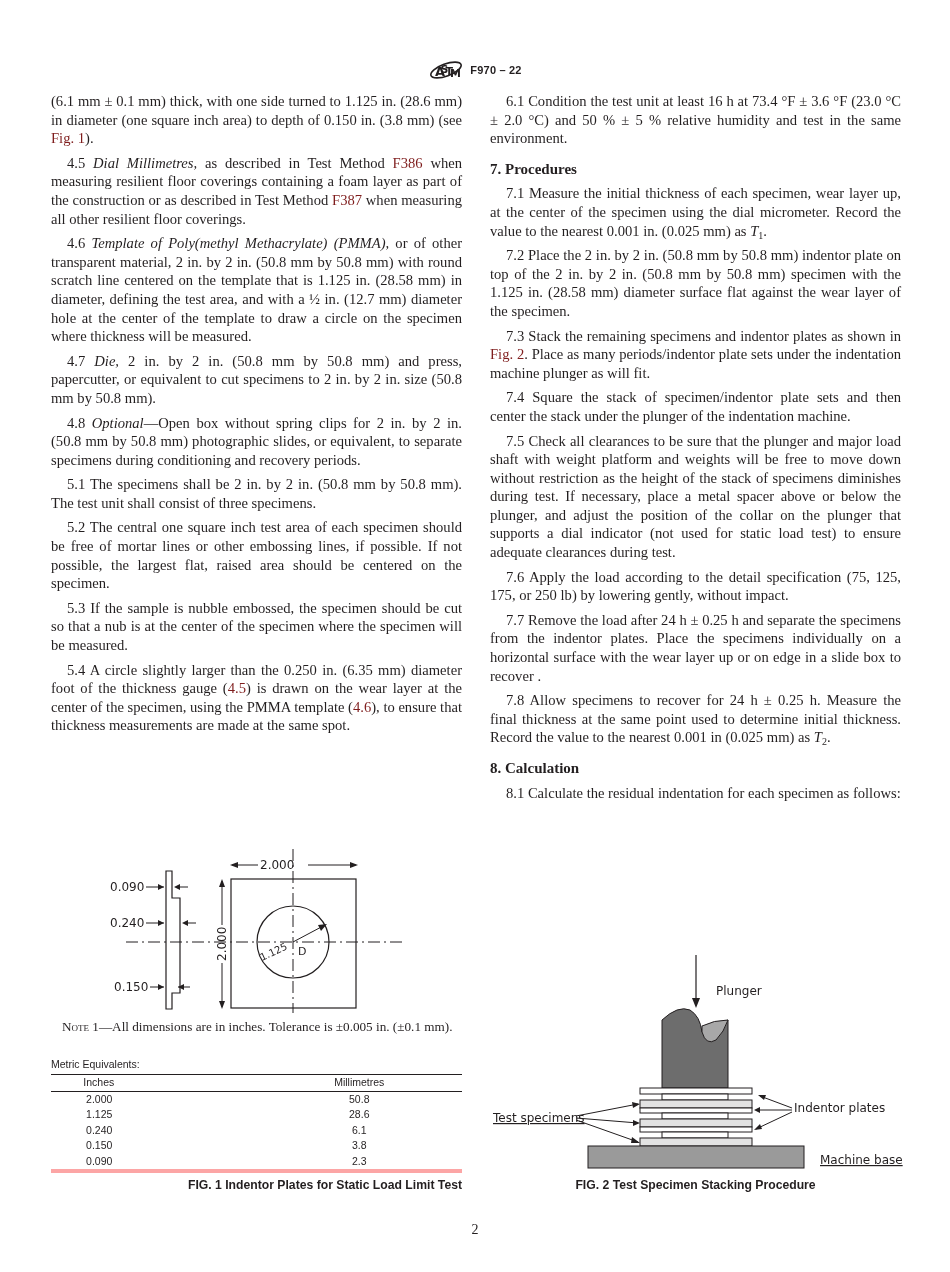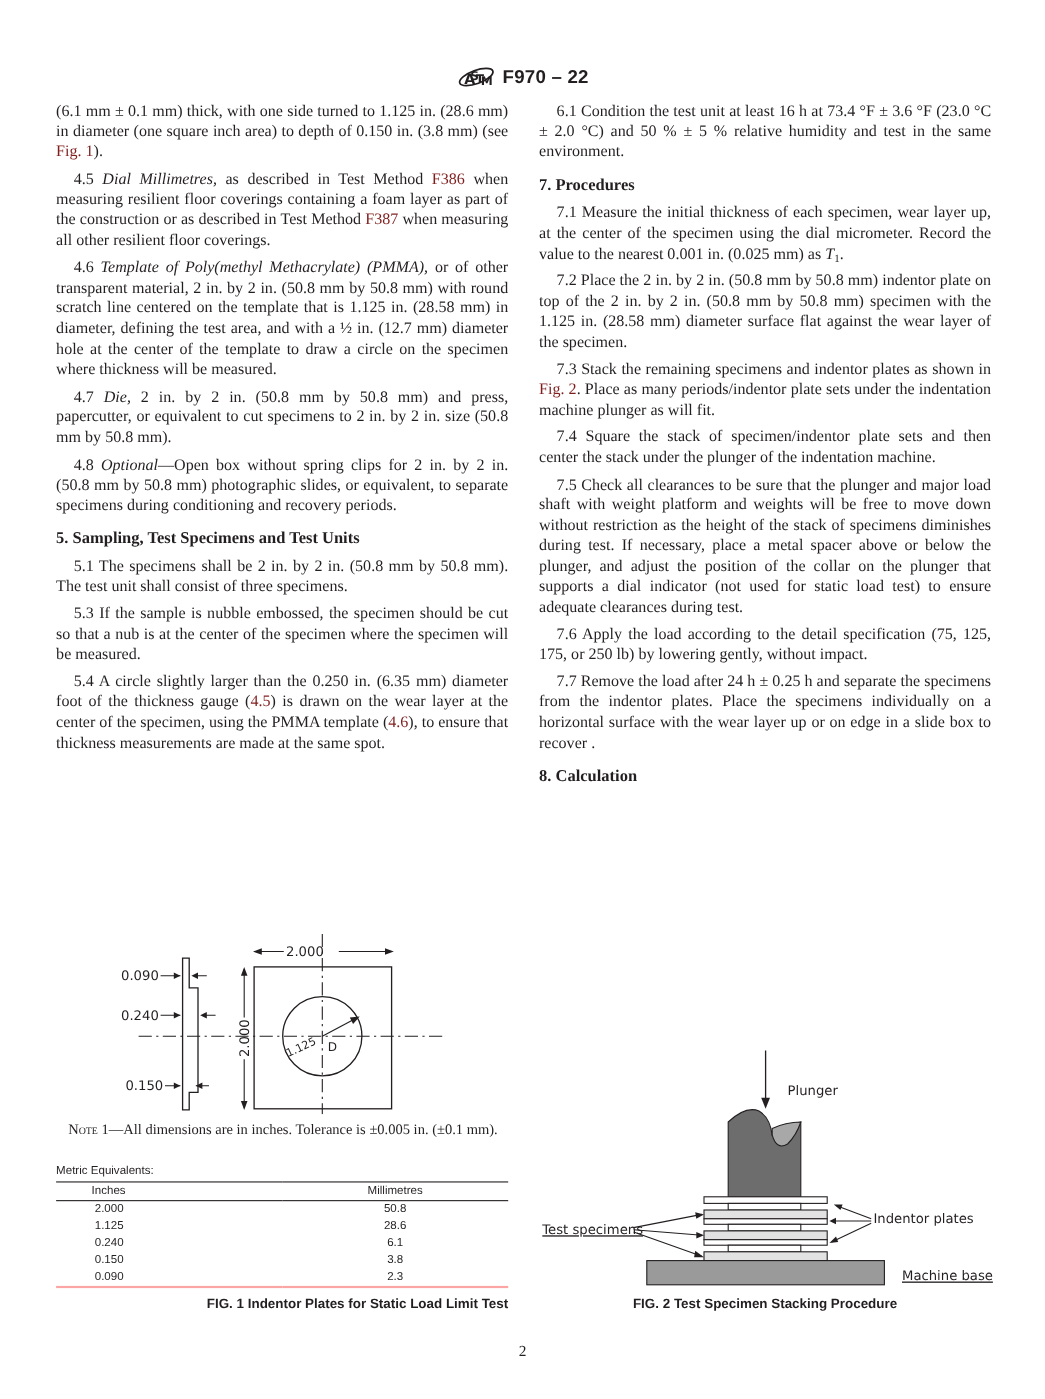--- a/index.html
+++ b/index.html
@@ -1,35 +1,35 @@
 <!DOCTYPE html>
 <html><head>
 <meta charset="utf-8">
 <style>
   html, body { margin: 0; padding: 0; background: #fff; }
   body { width: 950px; height: 1272px; position: relative; overflow: hidden; color: #231f20; font-family: "Liberation Serif", serif; }
   .header { position: absolute; top: 56px; left: 0; width: 950px; display: flex; justify-content: center; align-items: center; gap: 6px; }
   .logo { width: 36px; height: 28px; }
-  .designation { font-family: "Liberation Sans", sans-serif; font-weight: bold; font-size: 17px; letter-spacing: 0.2px; }
+  .designation { font-family: "Liberation Sans", sans-serif; font-weight: bold; font-size: 11px; letter-spacing: 0.2px; }
   .col { position: absolute; top: 92px; width: 411px; font-size: 14.6px; line-height: 18.6px; }
   .col-left { left: 51px; }
   .col-right { left: 490px; }
   p { margin: 0 0 6px 0; text-align: justify; }
   p.ind { text-indent: 16px; }
   .sec { font-weight: bold; font-size: 15px; margin: 12px 0 6px 0; }
   .sec.first { margin-top: 0; }
   .link { color: #7f1d1d; }
   i { font-style: italic; }
   sub { font-size: 10px; vertical-align: -3px; line-height: 0; }
   .fig1 { position: absolute; left: 96px; top: 843px; width: 320px; height: 170px; }
   .note { position: absolute; left: 62px; top: 1018px; width: 411px; font-size: 13.2px; line-height: 17px; text-align: justify; }
   .note .sc { font-variant: small-caps; }
   .metric { position: absolute; left: 51px; top: 1058px; width: 411px; font-family: "Liberation Sans", sans-serif; font-size: 10.5px; }
   .metric .cap { text-align: left; margin-bottom: 4px; }
-  .metric table { width: 100%; border-collapse: collapse; border-top: 1.5px solid #231f20; border-bottom: 2px solid #fca5a5; }
+  .metric table { width: 100%; border-collapse: collapse; border-top: 1.5px solid #231f20; border-bottom: 4px solid #fca5a5; }
   .metric th { font-weight: normal; border-bottom: 1px solid #231f20; padding: 1px 0; }
   .metric td, .metric th { text-align: center; line-height: 13.5px; width: 50%; }
   .metric td:first-child, .metric th:first-child { padding-right: 110px; }
   .caption { position: absolute; font-family: "Liberation Sans", sans-serif; font-weight: bold; font-size: 12.2px; text-align: center; }
   .cap1 { left: 51px; top: 1178px; width: 411px; text-align: right; }
   .cap2 { left: 490px; top: 1178px; width: 411px; }
   .fig2 { position: absolute; left: 488px; top: 950px; width: 420px; height: 225px; }
   .pagenum { position: absolute; top: 1222px; left: 0; width: 950px; text-align: center; font-size: 14px; }
   svg text { font-family: "DejaVu Sans", sans-serif; }
 </style>
@@ -51,22 +51,22 @@
   <p><span>(6.1 mm ± 0.1 mm) thick, with one side turned to 1.125 in. (28.6 mm) in diameter (one square inch area) to depth of 0.150 in. (3.8 mm) (see </span><a class="link">Fig. 1</a><span>).</span></p>
 
   <p class="ind"><span>4.5 </span><i>Dial Millimetres,</i><span> as described in Test Method </span><a class="link">F386</a><span> when measuring resilient floor coverings containing a foam layer as part of the construction or as described in Test Method </span><a class="link">F387</a><span> when measuring all other resilient floor coverings.</span></p>
 
   <p class="ind"><span>4.6 </span><i>Template of Poly(methyl Methacrylate) (PMMA),</i><span> or of other transparent material, 2 in. by 2 in. (50.8 mm by 50.8 mm) with round scratch line centered on the template that is 1.125 in. (28.58 mm) in diameter, defining the test area, and with a ½ in. (12.7 mm) diameter hole at the center of the template to draw a circle on the specimen where thickness will be measured.</span></p>
 
   <p class="ind"><span>4.7 </span><i>Die,</i><span> 2 in. by 2 in. (50.8 mm by 50.8 mm) and press, papercutter, or equivalent to cut specimens to 2 in. by 2 in. size (50.8 mm by 50.8 mm).</span></p>
 
   <p class="ind"><span>4.8 </span><i>Optional</i><span>—Open box without spring clips for 2 in. by 2 in. (50.8 mm by 50.8 mm) photographic slides, or equivalent, to separate specimens during conditioning and recovery periods.</span></p>
 
-  <div class="sec">5. Sampling, Test Specimens and Test Units</div>
   <p class="ind">5.1 The specimens shall be 2 in. by 2 in. (50.8 mm by 50.8 mm). The test unit shall consist of three specimens.</p>
+  <p class="ind">5.2 The central one square inch test area of each specimen should be free of mortar lines or other embossing lines, if possible. If not possible, the largest flat, raised area should be centered on the specimen.</p>
   <p class="ind">5.3 If the sample is nubble embossed, the specimen should be cut so that a nub is at the center of the specimen where the specimen will be measured.</p>
   <p class="ind"><span>5.4 A circle slightly larger than the 0.250 in. (6.35 mm) diameter foot of the thickness gauge (</span><a class="link">4.5</a><span>) is drawn on the wear layer at the center of the specimen, using the PMMA template (</span><a class="link">4.6</a><span>), to ensure that thickness measurements are made at the same spot.</span></p>
 </div>
 
 <svg class="fig1" viewBox="0 0 320 170" font-size="12">
 
   <path d="M70 28 L76 28 L76 55 L84 55 L84 150 L76 150 L76 166 L70 166 Z" fill="none" stroke="#231f20" stroke-width="1.2"></path>
   <text x="14" y="48" fill="#231f20">0.090</text>
   <line x1="50" y1="44" x2="68" y2="44" stroke="#231f20"></line>
     <polygon points="68,44 62,41 62,47" fill="#231f20"></polygon>
@@ -149,21 +149,23 @@
 <div class="col col-right">
   <p class="ind">6.1 Condition the test unit at least 16 h at 73.4 °F ± 3.6 °F (23.0 °C ± 2.0 °C) and 50 % ± 5 % relative humidity and test in the same environment.</p>
   <div class="sec">7. Procedures</div>
   <p class="ind"><span>7.1 Measure the initial thickness of each specimen, wear layer up, at the center of the specimen using the dial micrometer. Record the value to the nearest 0.001 in. (0.025 mm) as </span><i>T</i><sub>1</sub><span>.</span></p>
   <p class="ind">7.2 Place the 2 in. by 2 in. (50.8 mm by 50.8 mm) indentor plate on top of the 2 in. by 2 in. (50.8 mm by 50.8 mm) specimen with the 1.125 in. (28.58 mm) diameter surface flat against the wear layer of the specimen.</p>
   <p class="ind"><span>7.3 Stack the remaining specimens and indentor plates as shown in </span><a class="link">Fig. 2</a><span>. Place as many periods/indentor plate sets under the indentation machine plunger as will fit.</span></p>
   <p class="ind">7.4 Square the stack of specimen/indentor plate sets and then center the stack under the plunger of the indentation machine.</p>
   <p class="ind">7.5 Check all clearances to be sure that the plunger and major load shaft with weight platform and weights will be free to move down without restriction as the height of the stack of specimens diminishes during test. If necessary, place a metal spacer above or below the plunger, and adjust the position of the collar on the plunger that supports a dial indicator (not used for static load test) to ensure adequate clearances during test.</p>
   <p class="ind">7.6 Apply the load according to the detail specification (75, 125, 175, or 250 lb) by lowering gently, without impact.</p>
   <p class="ind">7.7 Remove the load after 24 h ± 0.25 h and separate the specimens from the indentor plates. Place the specimens individually on a horizontal surface with the wear layer up or on edge in a slide box to recover .</p>
+  <p class="ind"><span>7.8 Allow specimens to recover for 24 h ± 0.25 h. Measure the final thickness at the same point used to determine initial thickness. Record the value to the nearest 0.001 in (0.025 mm) as </span><i>T</i><sub>2</sub><span>.</span></p>
   <div class="sec">8. Calculation</div>
+  <p class="ind">8.1 Calculate the residual indentation for each specimen as follows:</p>
 </div>
 
 <svg class="fig2" viewBox="0 0 420 225" font-size="12">
 
   <line x1="208" y1="5" x2="208" y2="52" stroke="#231f20" stroke-width="1.2"></line>
   <polygon points="208,58 204,48 212,48" fill="#231f20"></polygon>
   <text x="228" y="45" fill="#231f20">Plunger</text>
 
   <path d="M174 70 Q190 55 202 60 Q212 66 214 82 Q226 74 240 70 L240 138 L174 138 Z" fill="#6d6d6d" stroke="#231f20" stroke-width="1"></path>
   <path d="M214 82 Q218 96 228 90 Q236 82 240 70 Q226 70 214 76 Z" fill="#a8a8a8" stroke="#231f20" stroke-width="1"></path>

